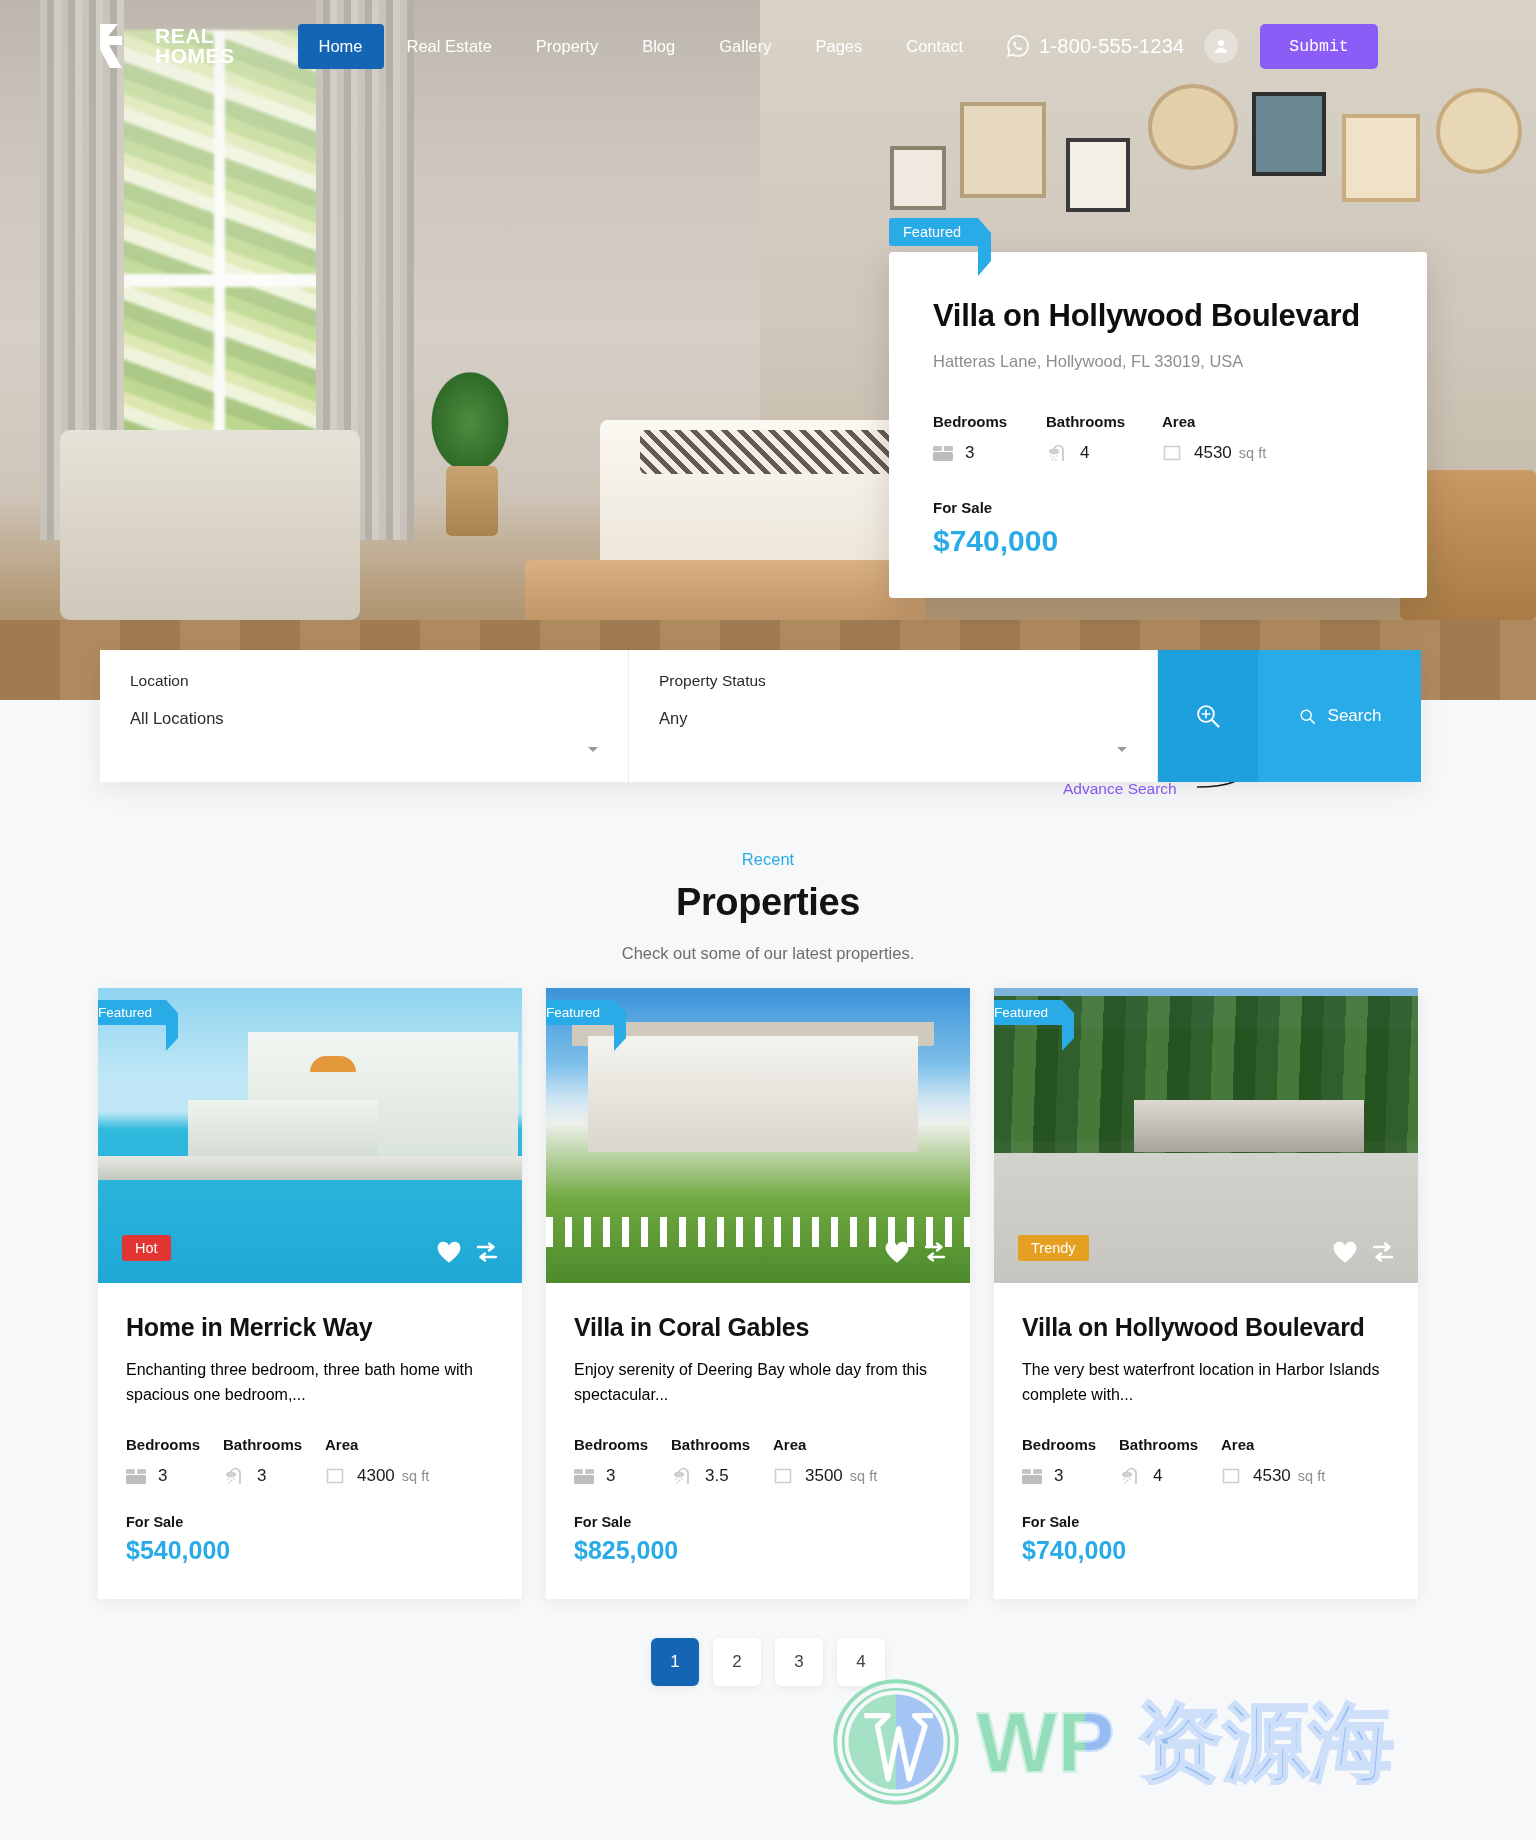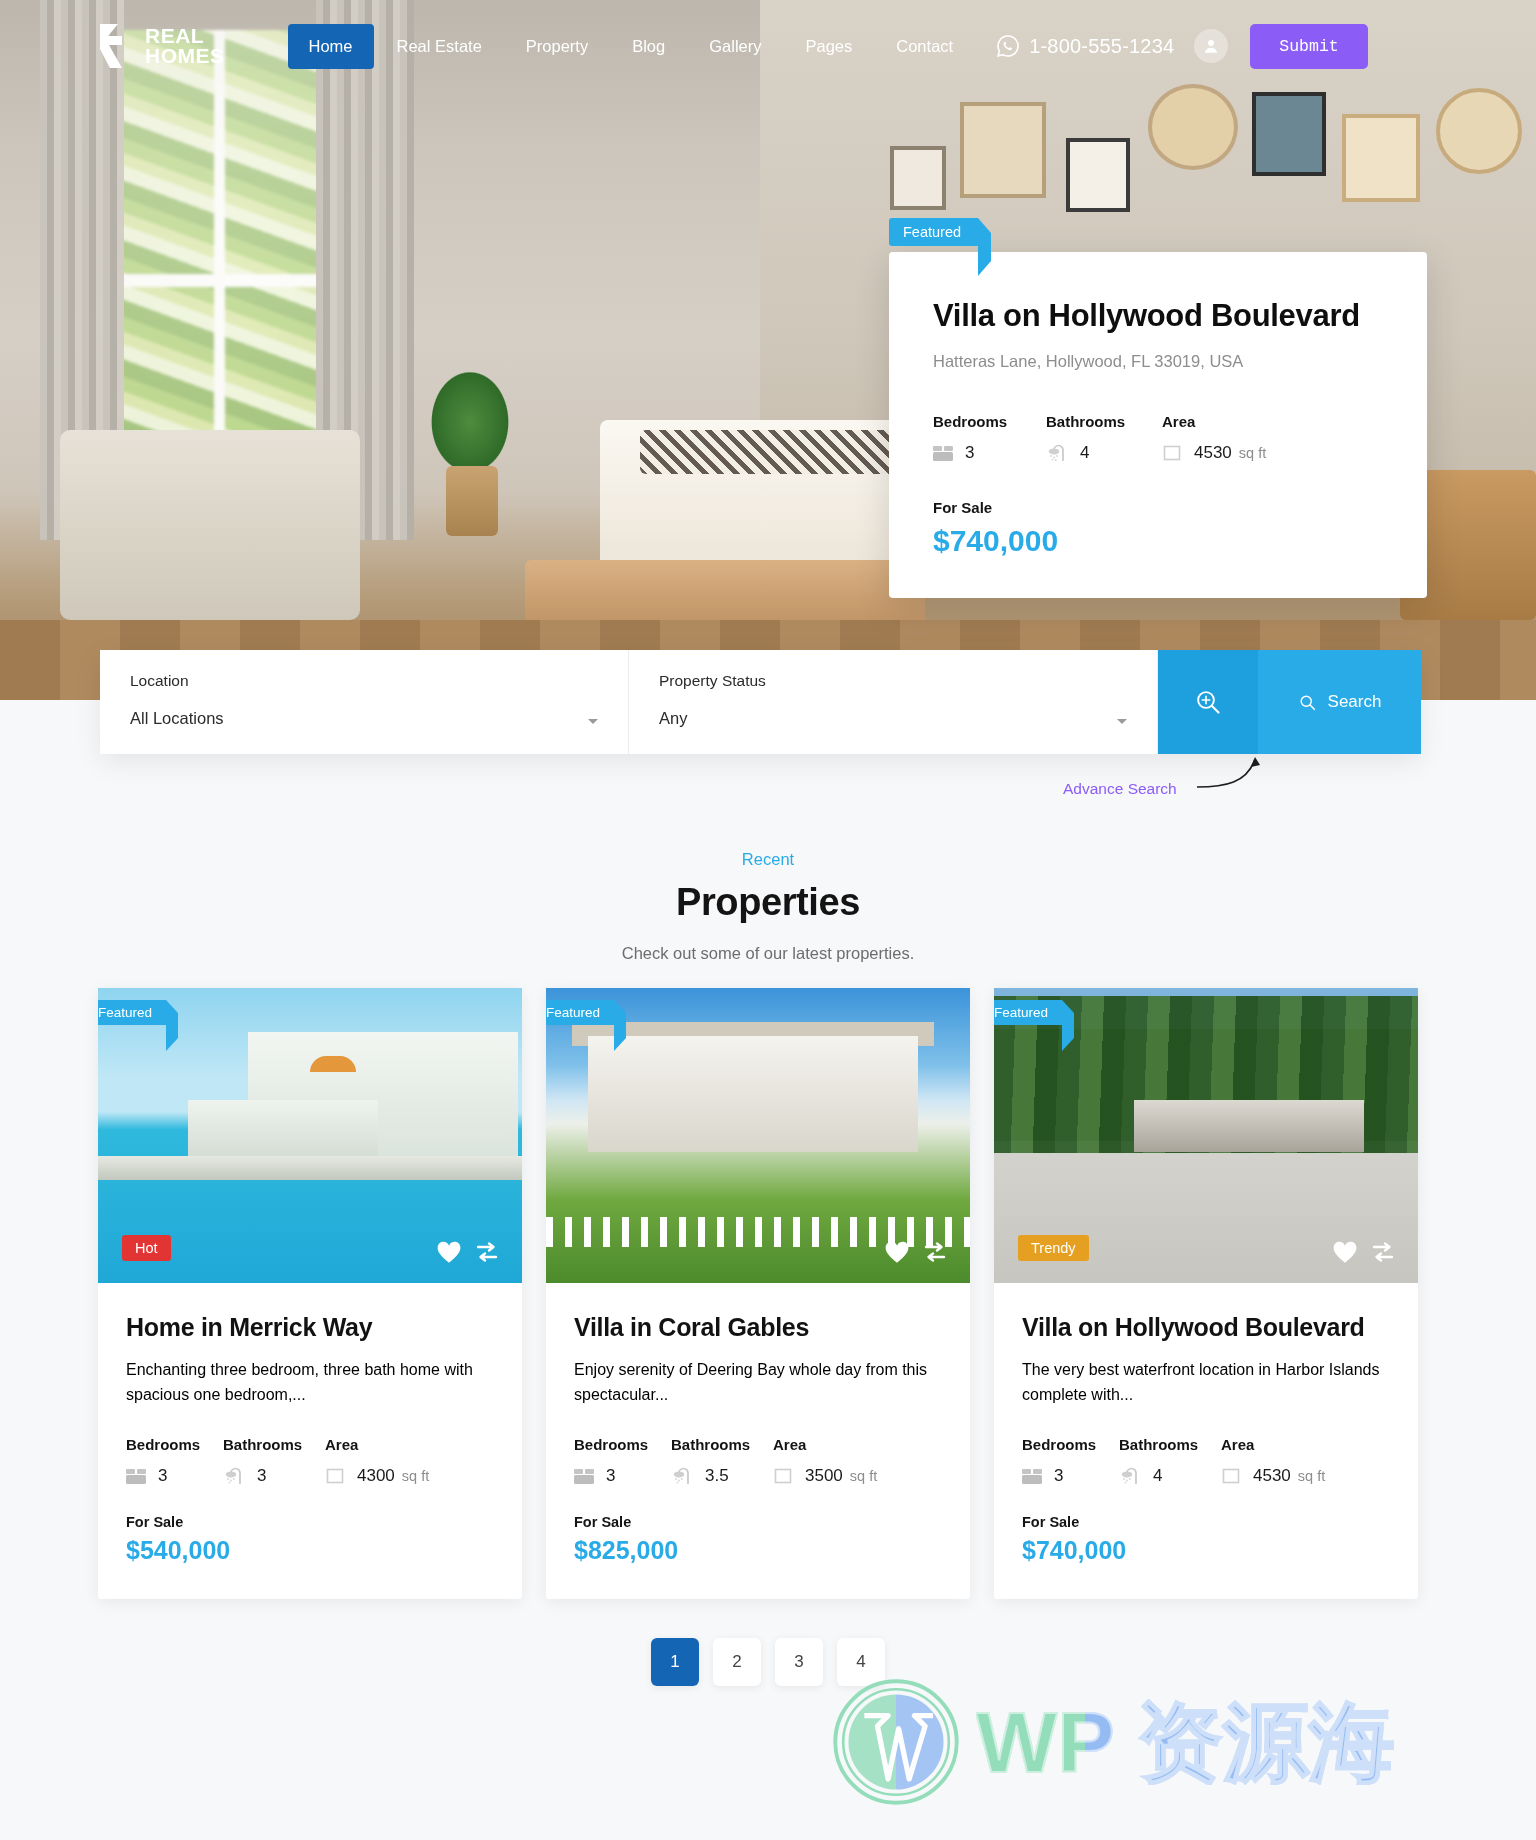--- a/index.html
+++ b/index.html
@@ -102,21 +102,21 @@
   .dresser {
     position:absolute; left:1400px; top:470px; width:136px; height:150px;
     background: linear-gradient(180deg,#c99a62,#a87b45); border-radius:6px;
   }
 
   
   .header {
     position: absolute; top: 0; left: 0; width: 1536px; height: 92px;
     display: flex; align-items: center; padding: 0 26px; z-index: 40;
   }
-  .logo { display: flex; align-items: center; gap: 13px; margin-left: 72px; }
+  .logo { display: flex; align-items: center; gap: 23px; margin-left: 72px; }
   .logo-mark { width: 34px; height: 46px; }
   .logo-txt {
     color:#fff; font-weight: 800; font-size: 21px; line-height: 20px;
     letter-spacing: .5px;
   }
   .nav { display:flex; align-items:center; margin-left: 63px; gap: 2px; }
   .nav a {
     color: #fff; font-size: 16.5px; text-decoration: none;
     padding: 13px 21px; border-radius: 4px; white-space: nowrap;
   }
@@ -158,21 +158,21 @@
   .spec { margin-right: 10px; }
   .spec-label { font-size: 15px; font-weight: 700; color:#141414; }
   .spec-row { display:flex; align-items:center; gap:10px; margin-top: 13px; }
   .spec-val { font-size: 17px; color:#1b1b1b; }
   .spec-unit { font-size: 14.5px; color:#8d8d8d; margin-left:-3px; }
   .hc-status { font-size: 15px; font-weight:700; color:#141414; margin-top: 36px; }
   .hc-price { font-size: 30px; font-weight: 700; color:#29ABE8; margin-top: 8px; }
 
   
   .searchbar {
-    position:absolute; left: 100px; top: 650px; width: 1321px; height: 104px;
+    position:absolute; left: 100px; top: 650px; width: 1321px; height: 132px;
     background:#fff; display:flex; z-index: 30;
     box-shadow: 0 8px 26px rgba(0,0,0,.08);
   }
   .sfield { flex: 1; padding: 22px 30px; border-right: 1px solid #ececec; position:relative; }
   .sfield-label { font-size: 15.5px; color:#2b2b2b; }
   .sfield-val { font-size: 16.5px; color:#2b2b2b; margin-top: 19px; }
   .caret {
     position:absolute; right: 30px; bottom: 30px;
     width:0; height:0; border-left:5px solid transparent; border-right:5px solid transparent;
     border-top:5px solid #9a9a9a;

